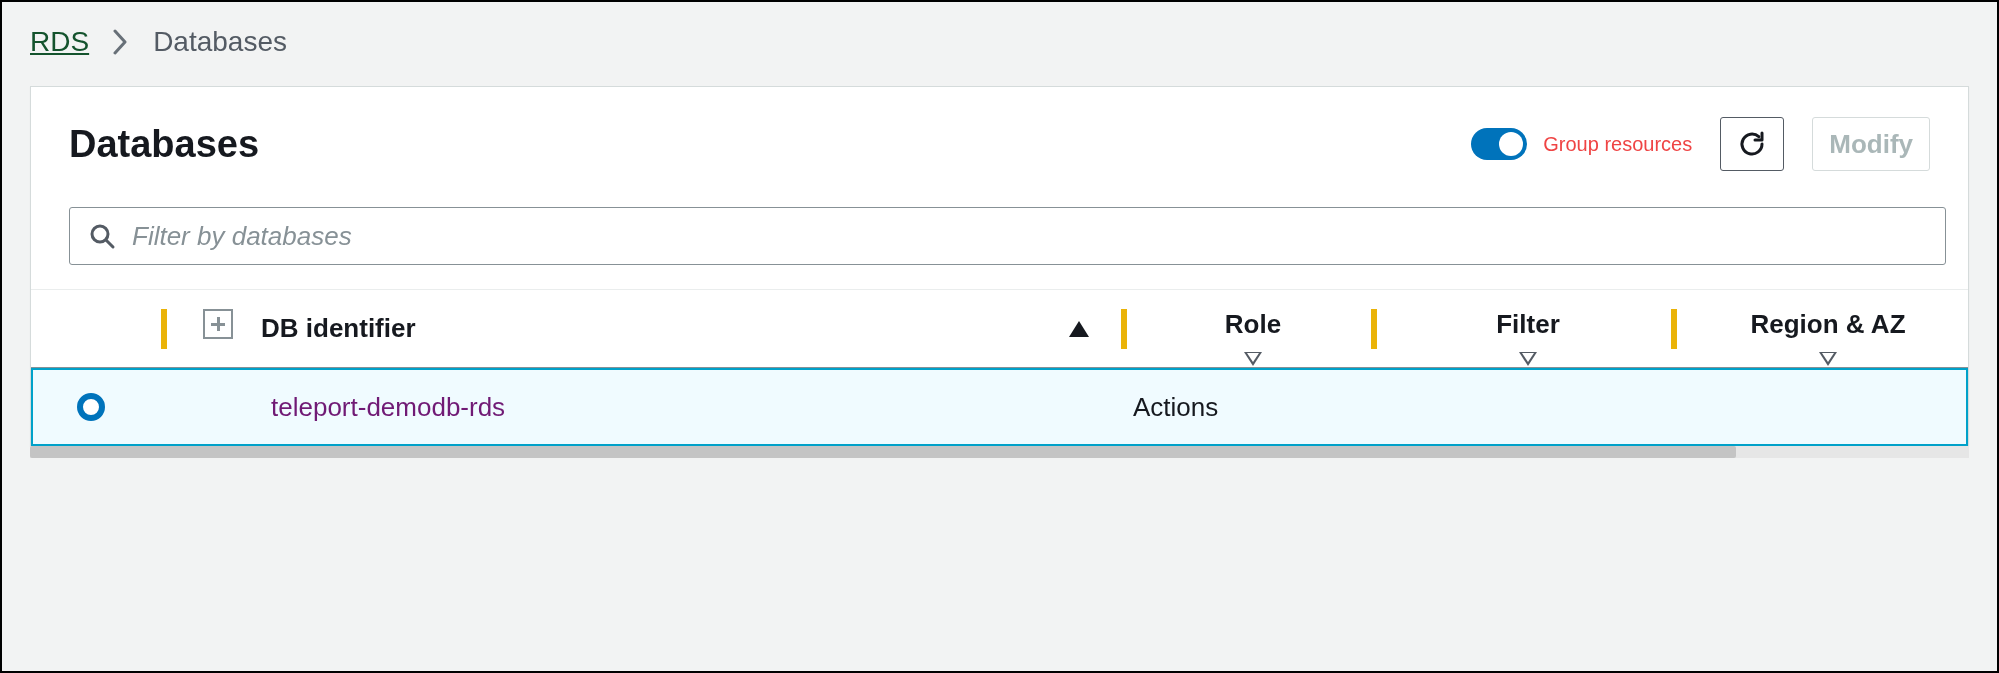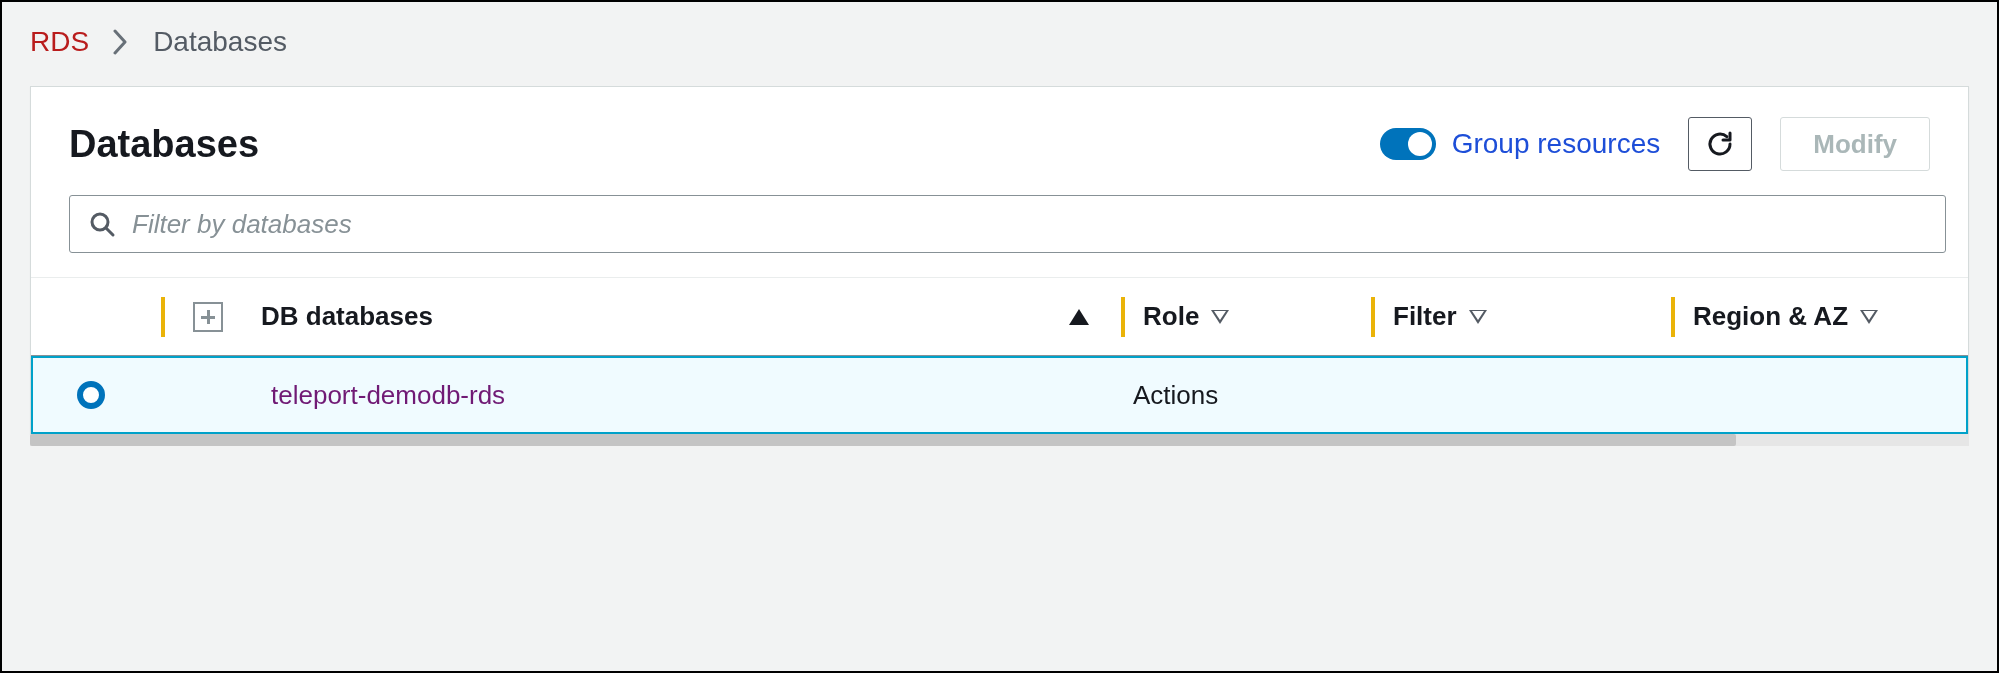--- a/index.html
+++ b/index.html
@@ -15,22 +15,23 @@
 
   
   .breadcrumb {
     display: flex;
     align-items: center;
     gap: 24px;
     padding: 24px 28px 28px 28px;
     font-size: 28px;
   }
   .breadcrumb .service {
-    color: #b91c1c;
+    color: #14532d;
     font-weight: 400;
+    text-decoration: underline;
   }
   .breadcrumb .chev {
     color: #687078;
     display: inline-flex;
   }
   .breadcrumb .current {
     color: #545b64;
     font-weight: 400;
   }
 
@@ -53,22 +54,22 @@
   .panel-title {
     font-size: 38px;
     font-weight: 700;
     color: #16191f;
     flex: 1;
   }
   .toggle-wrap {
     display: flex;
     align-items: center;
     gap: 16px;
-    font-size: 28px;
-    color: #1d4ed8;
+    font-size: 20px;
+    color: #ef4444;
   }
   .toggle {
     width: 56px;
     height: 32px;
     border-radius: 16px;
     background: #0073bb;
     position: relative;
   }
   .toggle::after {
     content: "";
@@ -79,40 +80,41 @@
     top: 4px; right: 4px;
   }
   .btn {
     border: 1.5px solid #545b64;
     background: #fff;
     border-radius: 3px;
     height: 54px;
     display: inline-flex;
     align-items: center;
     justify-content: center;
-    padding: 0 32px;
+    padding: 0 16px;
     font-size: 26px;
     font-weight: 700;
     color: #16191f;
     cursor: pointer;
     gap: 14px;
   }
   .btn.icon-only {
     padding: 0;
     width: 64px;
   }
   .btn.disabled {
     color: #aab7b8;
     border-color: #d5dbdb;
     cursor: default;
   }
 
   
   .filter-wrap {
     padding: 0 22px 24px 38px;
+    margin-top: 12px;
   }
   .filter {
     display: flex;
     align-items: center;
     border: 1.5px solid #879196;
     border-radius: 3px;
     height: 58px;
     padding: 0 18px;
     gap: 16px;
   }
@@ -146,23 +148,24 @@
     font-weight: 700;
     color: #16191f;
   }
   .thead .cell, .trow .cell {
     display: flex;
     align-items: center;
     gap: 12px;
     padding: 0 10px;
   }
   .thead .divider-left {
-    border-left: 4px solid #eab308;
+    border-left: 6px solid #eab308;
     height: 40px;
     padding-left: 18px;
+    flex-direction: column;
   }
   .db-id-header {
     display:flex;
     align-items:center;
     justify-content: space-between;
     width: 100%;
     padding-right: 22px;
   }
   .sort-up {
     width: 0; height: 0;
@@ -289,21 +292,21 @@
 
   <div class="table-region">
 
     <div class="thead">
       <div class="cell"></div>
       <div class="cell divider-left">
         <span class="expand-box"></span>
       </div>
       <div class="cell">
         <div class="db-id-header">
-          <span>DB databases</span>
+          <span>DB identifier</span>
           <span class="sort-up"></span>
         </div>
       </div>
       <div class="cell divider-left">
         <span>Role</span>
         <span class="sort-hollow"></span>
       </div>
       <div class="cell divider-left">
         <span>Filter</span>
         <span class="sort-hollow"></span>

